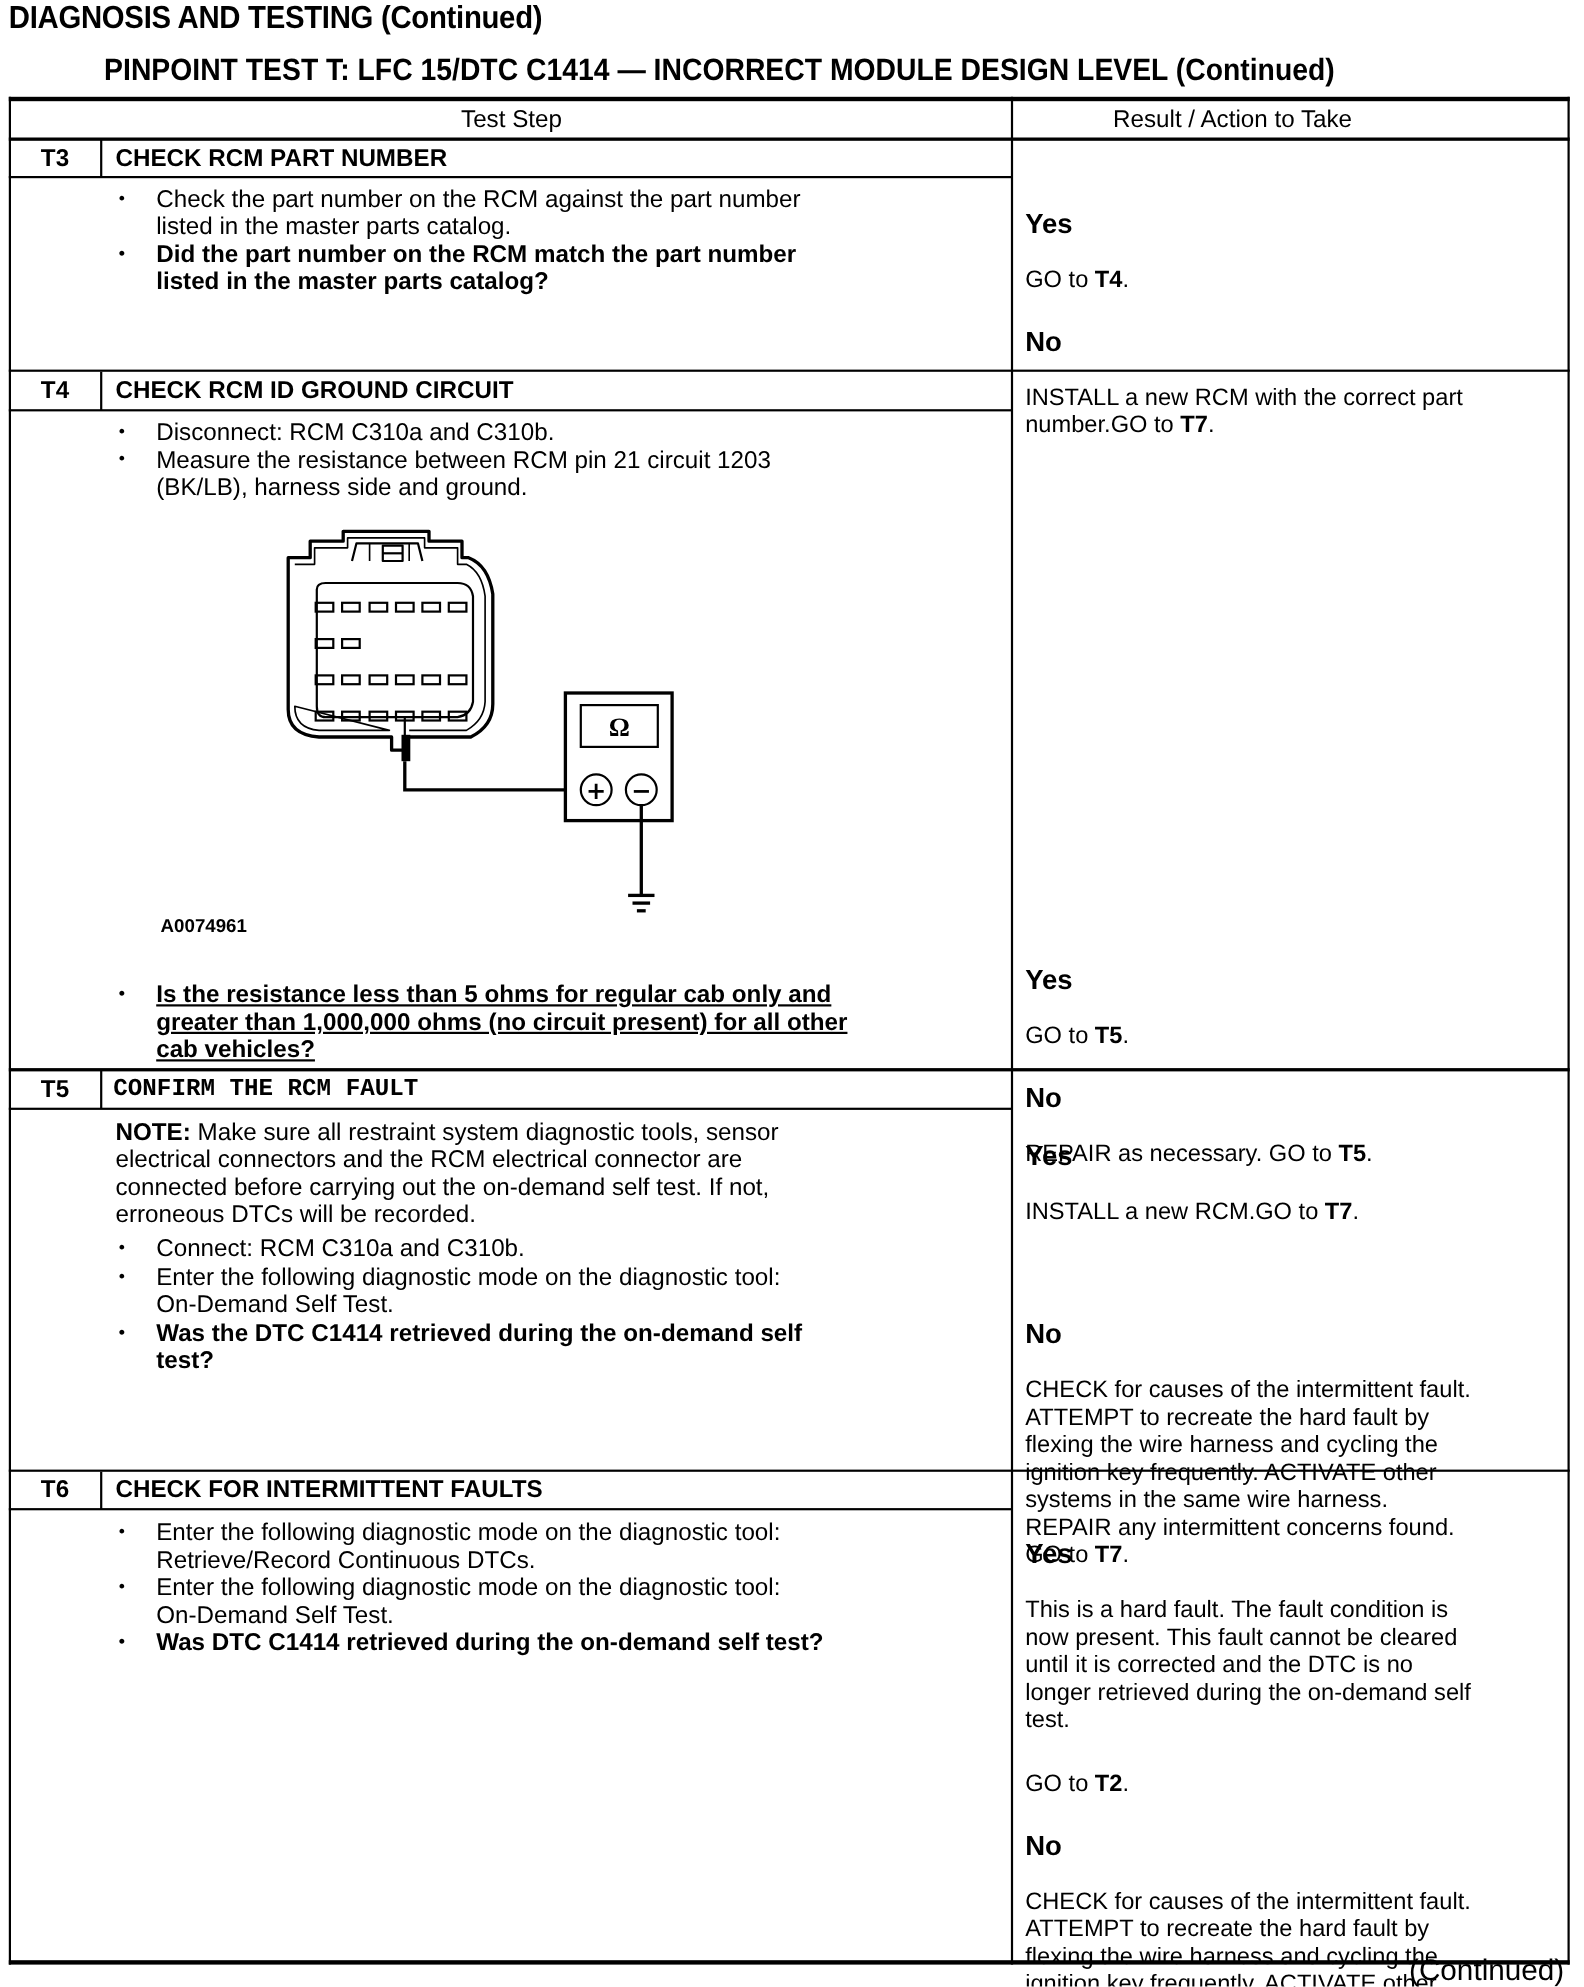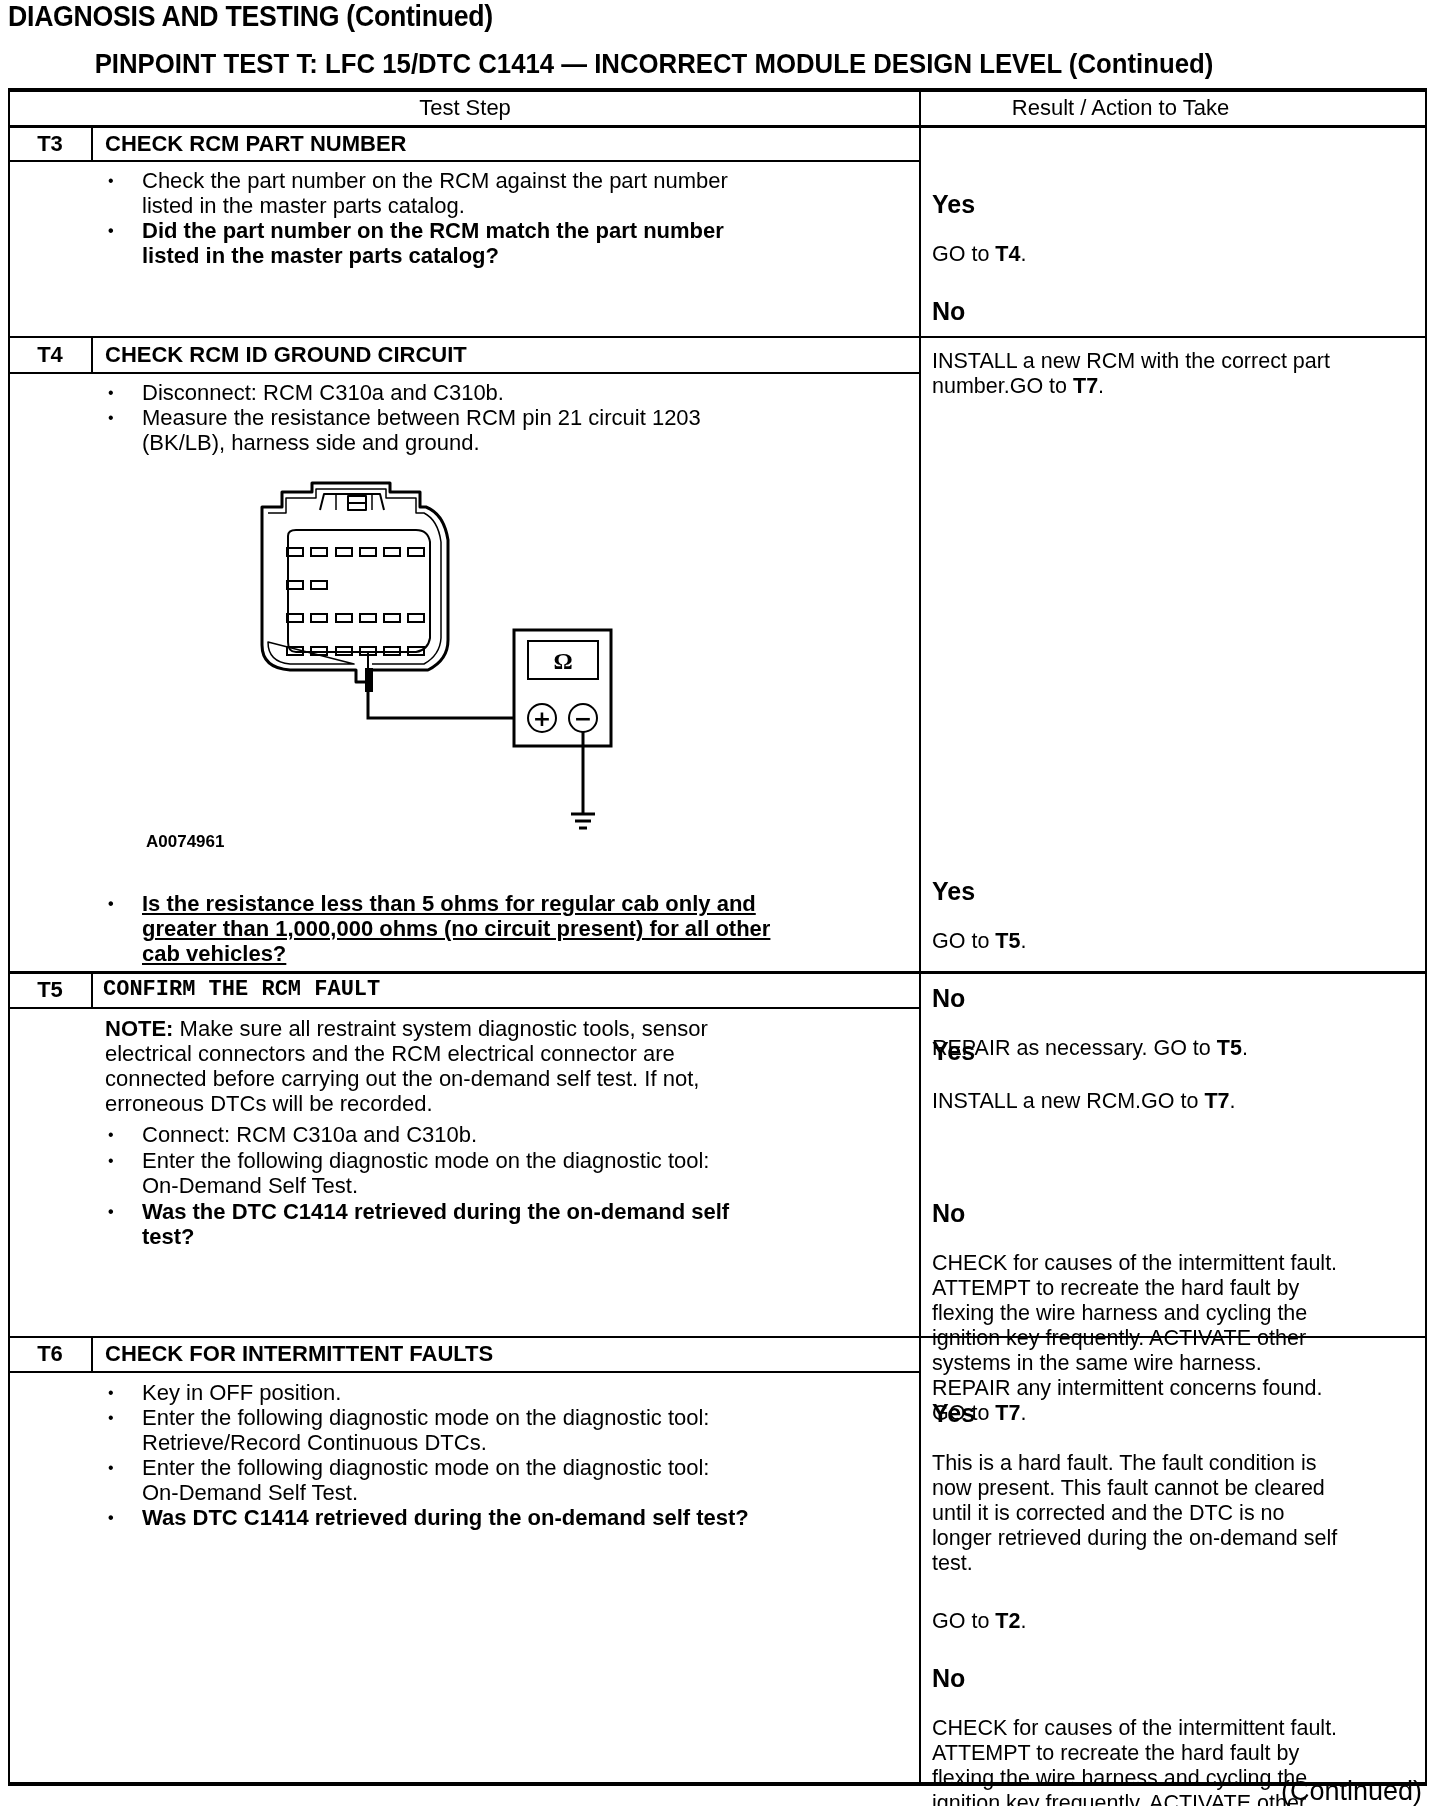--- a/index.html
+++ b/index.html
@@ -185,21 +185,20 @@
 flexing the wire harness and cycling the
 ignition key frequently. ACTIVATE other
 systems in the same wire harness.
 REPAIR any intermittent concerns found.
 GO to </span><b>T7</b>.</span>
 </div>
 
 <div class="cell-text step-id" style="left:8px; top:1341px;">T6</div>
 <div class="cell-text step-title" style="left:105px; top:1341px;">CHECK FOR INTERMITTENT FAULTS</div>
 <div class="bullet-list" style="left:104px; top:1380px;">
-  <div class="bullet">Key in OFF position.</div>
   <div class="bullet">Enter the following diagnostic mode on the diagnostic tool:
 Retrieve/Record Continuous DTCs.</div>
   <div class="bullet">Enter the following diagnostic mode on the diagnostic tool:
 On-Demand Self Test.</div>
   <div class="bullet bold">Was DTC C1414 retrieved during the on-demand self test?</div>
 </div>
 <div class="result" style="left:932px; top:1375px;">
   <span class="yn">Yes</span>
   <span class="block">This is a hard fault. The fault condition is
 now present. This fault cannot be cleared

